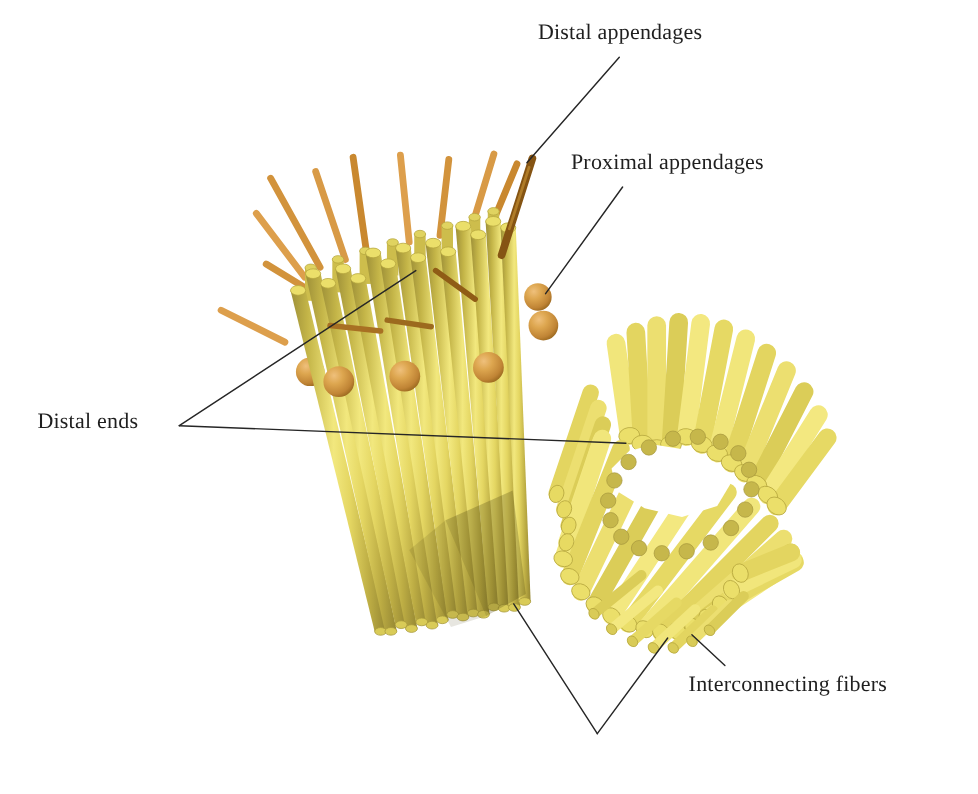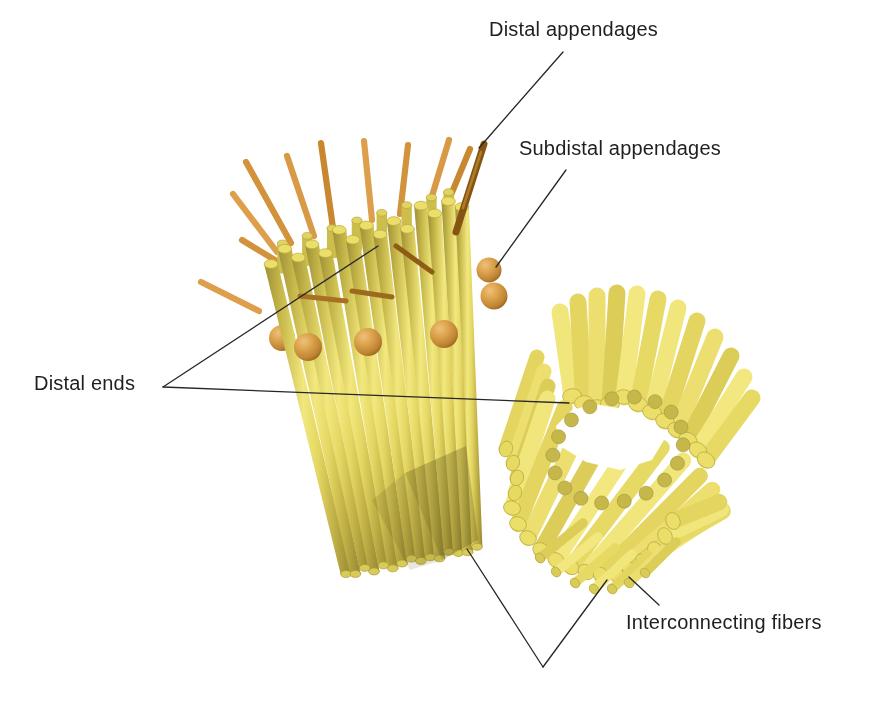--- a/index.html
+++ b/index.html
@@ -1,20 +1,20 @@
 <!DOCTYPE html>
 <html><head>
 <meta charset="utf-8">
 <style>
   html,body{margin:0;padding:0;background:#ffffff;}
   .figure{
     position:relative;
     width:889px;height:722px;
     background:#ffffff;
-    font-family:Liberation Sans, sans-serif;
+    font-family:Liberation Serif, serif;
     overflow:hidden;
   }
   #scene{position:absolute;left:0;top:0;}
   .lbl{
     position:absolute;
     font-size:20px;
     line-height:1.1;
     color:#1f1f1f;
     white-space:nowrap;
     letter-spacing:0.2px;
@@ -250,16 +250,16 @@
         <line x1="566" y1="170" x2="496" y2="267" stroke="#262626" stroke-width="1.3" stroke-linecap="round"></line>
         <line x1="163" y1="387" x2="378" y2="246" stroke="#262626" stroke-width="1.3" stroke-linecap="round"></line>
         <line x1="163" y1="387" x2="569" y2="403" stroke="#262626" stroke-width="1.3" stroke-linecap="round"></line>
         <line x1="543" y1="667" x2="467" y2="549" stroke="#262626" stroke-width="1.3" stroke-linecap="round"></line>
         <line x1="543" y1="667" x2="607" y2="580" stroke="#262626" stroke-width="1.3" stroke-linecap="round"></line>
         <line x1="659" y1="605" x2="629" y2="577" stroke="#262626" stroke-width="1.3" stroke-linecap="round"></line>
       </g>
     </svg>
 
   <div class="lbl lbl-distal-appendages">Distal appendages</div>
-  <div class="lbl lbl-subdistal-appendages">Subdistal appendages</div>
+  <div class="lbl lbl-subdistal-appendages">Proximal appendages</div>
   <div class="lbl lbl-distal-ends">Distal ends</div>
   <div class="lbl lbl-interconnecting-fibers">Interconnecting fibers</div>
 </div>
 
 </body></html>

